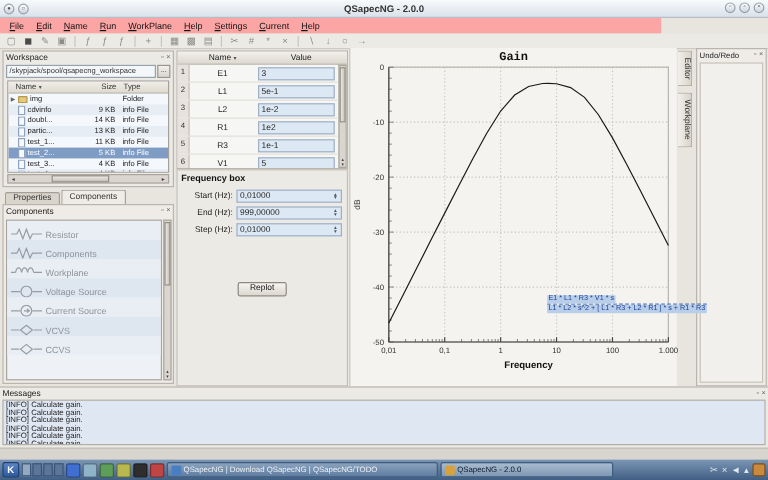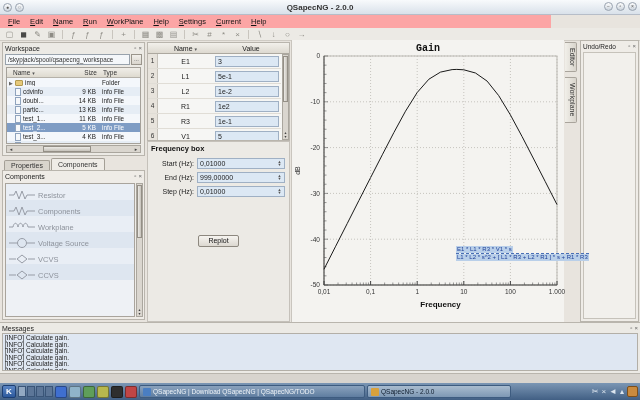--- a/index.html
+++ b/index.html
@@ -320,20 +320,30 @@
           </svg>
           <span>Workplane</span>
         </div>
         <div class="comp-item">
           <svg width="26" height="10" viewBox="0 0 26 10">
             <path d="M0 5h8"></path>
             <path d="M18 5h8"></path>
             <circle cx="13" cy="5" r="4.5"></circle>
           </svg>
           <span>Voltage Source</span>
+        </div>
+        <div class="comp-item">
+          <svg width="26" height="10" viewBox="0 0 26 10">
+            <path d="M0 5h8"></path>
+            <path d="M18 5h8"></path>
+            <path d="M11 5h4"></path>
+            <path d="M13.5 3.5L15.5 5l-2 1.5"></path>
+            <circle cx="13" cy="5" r="4.5"></circle>
+          </svg>
+          <span>Current Source</span>
         </div>
         <div class="comp-item">
           <svg width="26" height="10" viewBox="0 0 26 10">
             <path d="M0 5h7"></path>
             <path d="M13 1l5 4-5 4-5-4z"></path>
             <path d="M19 5h7"></path>
           </svg>
           <span>VCVS</span>
         </div>
         <div class="comp-item">

